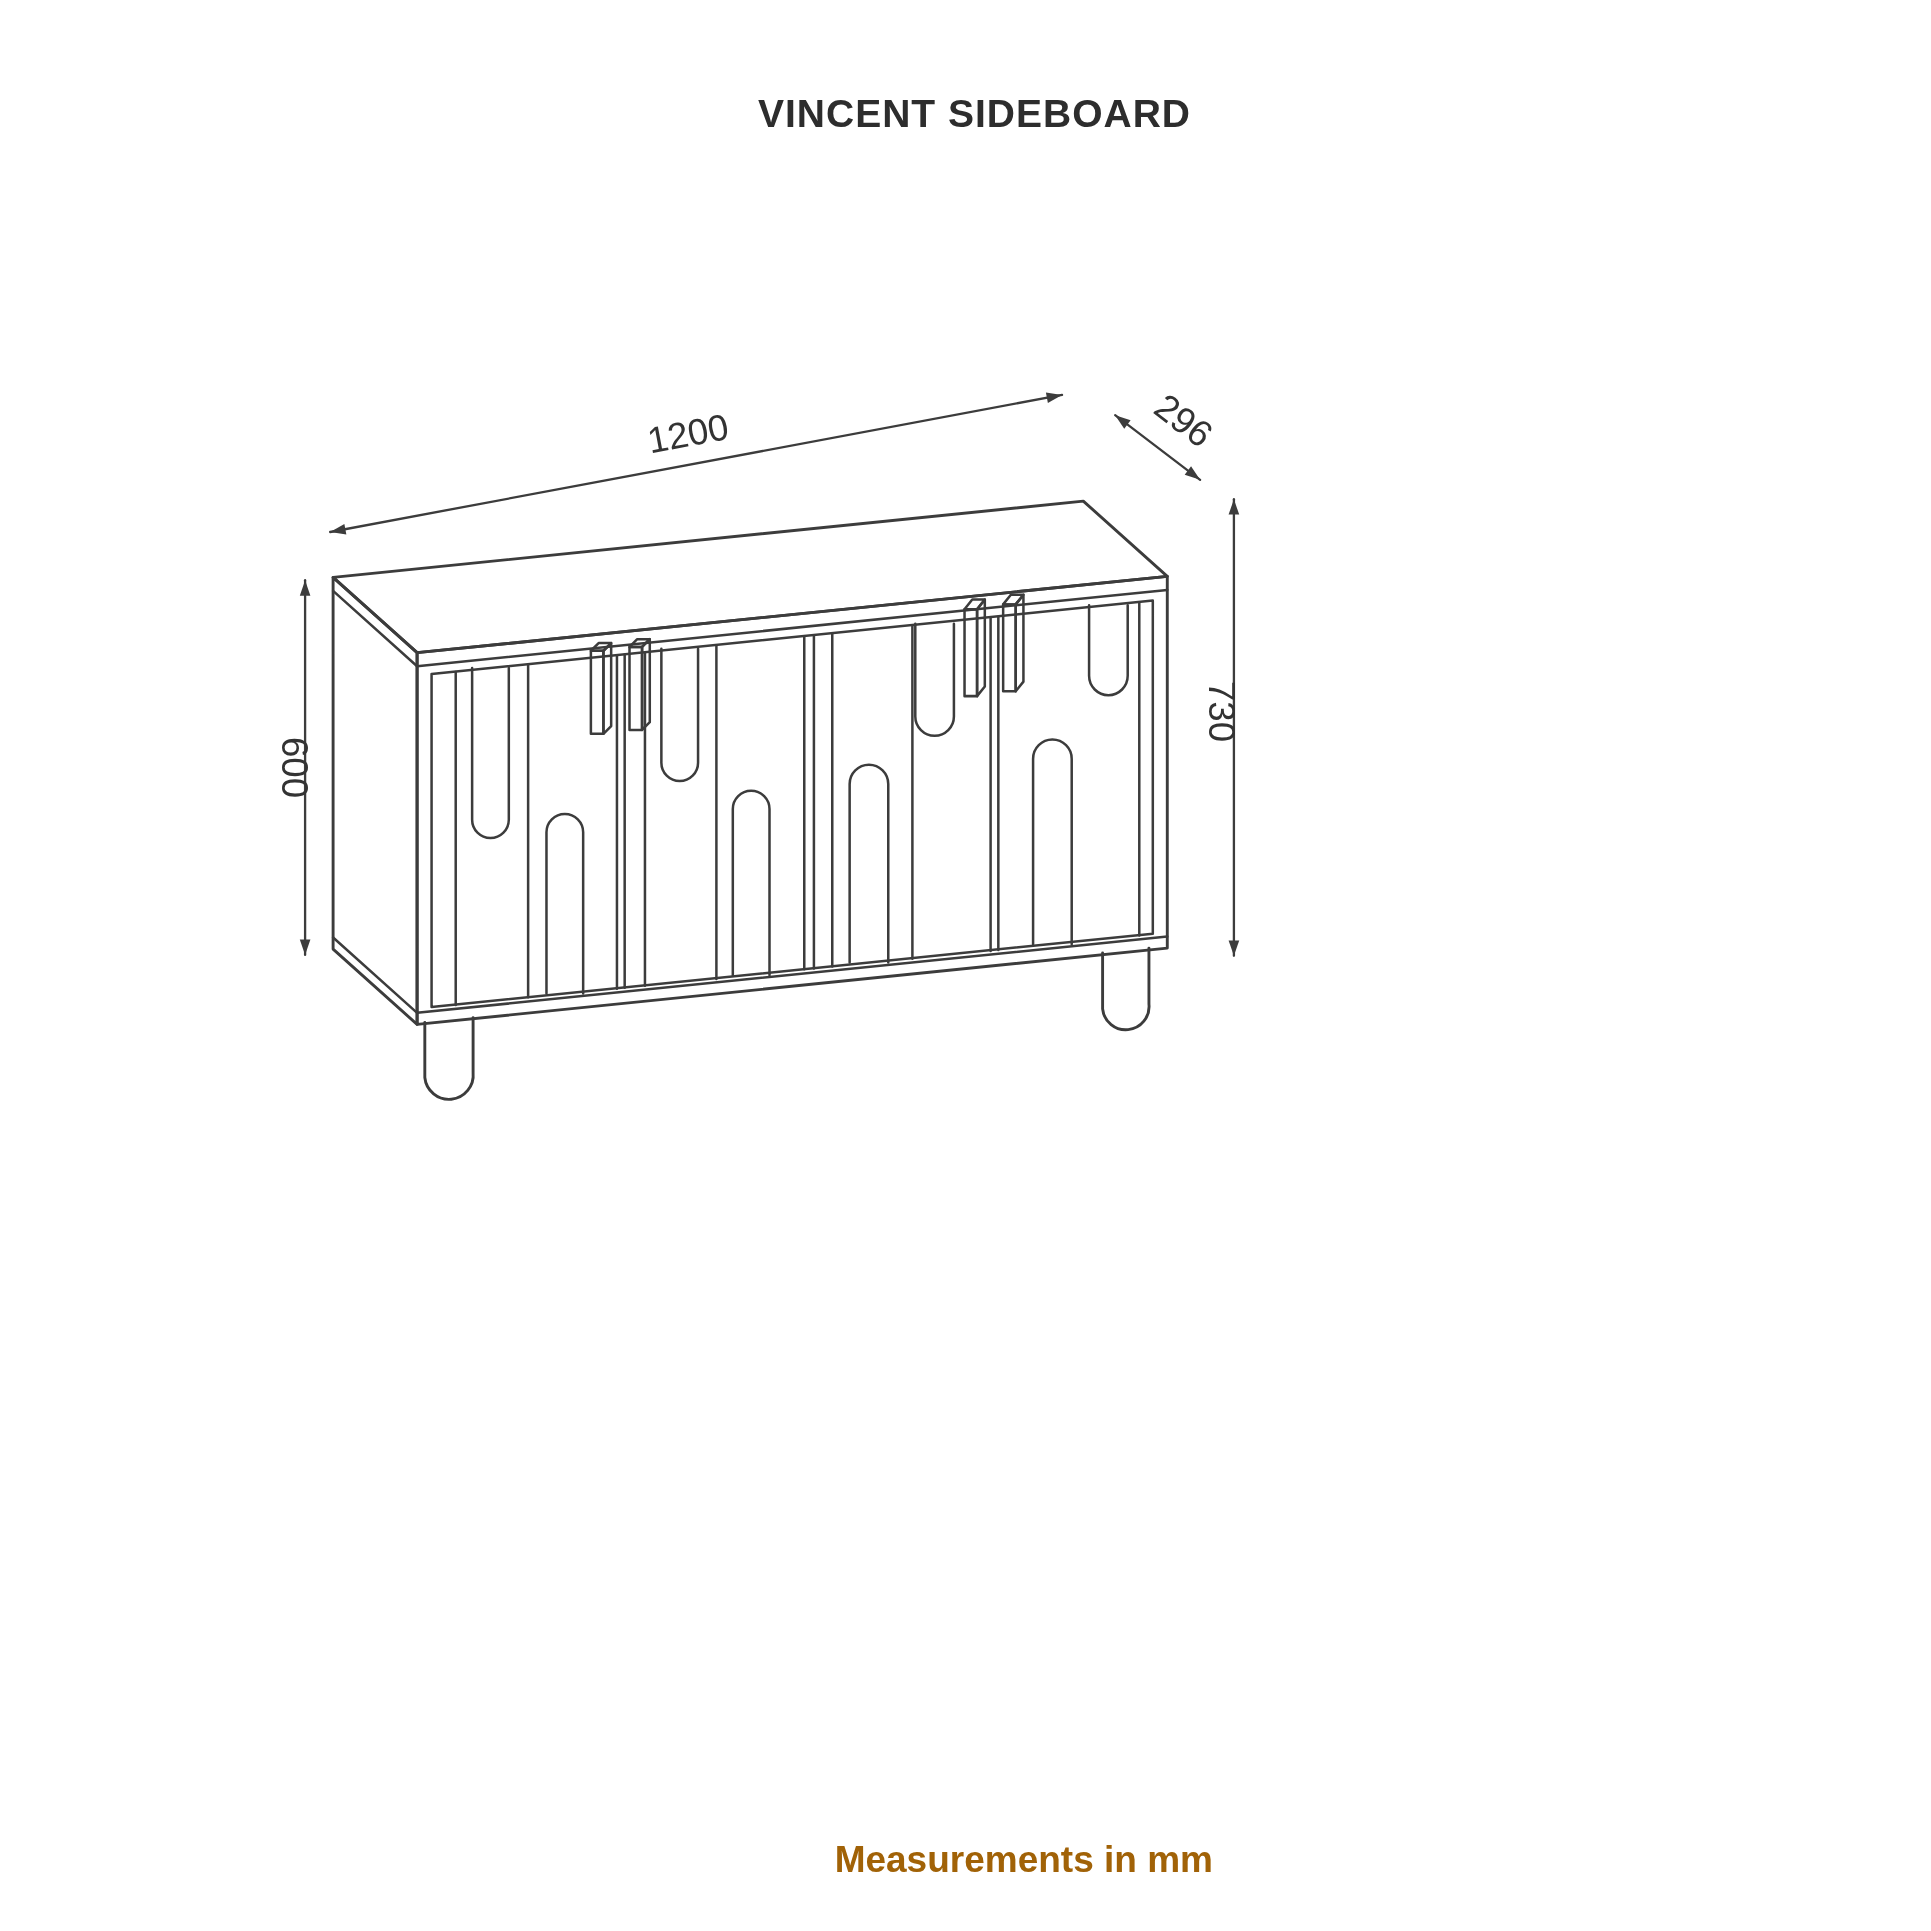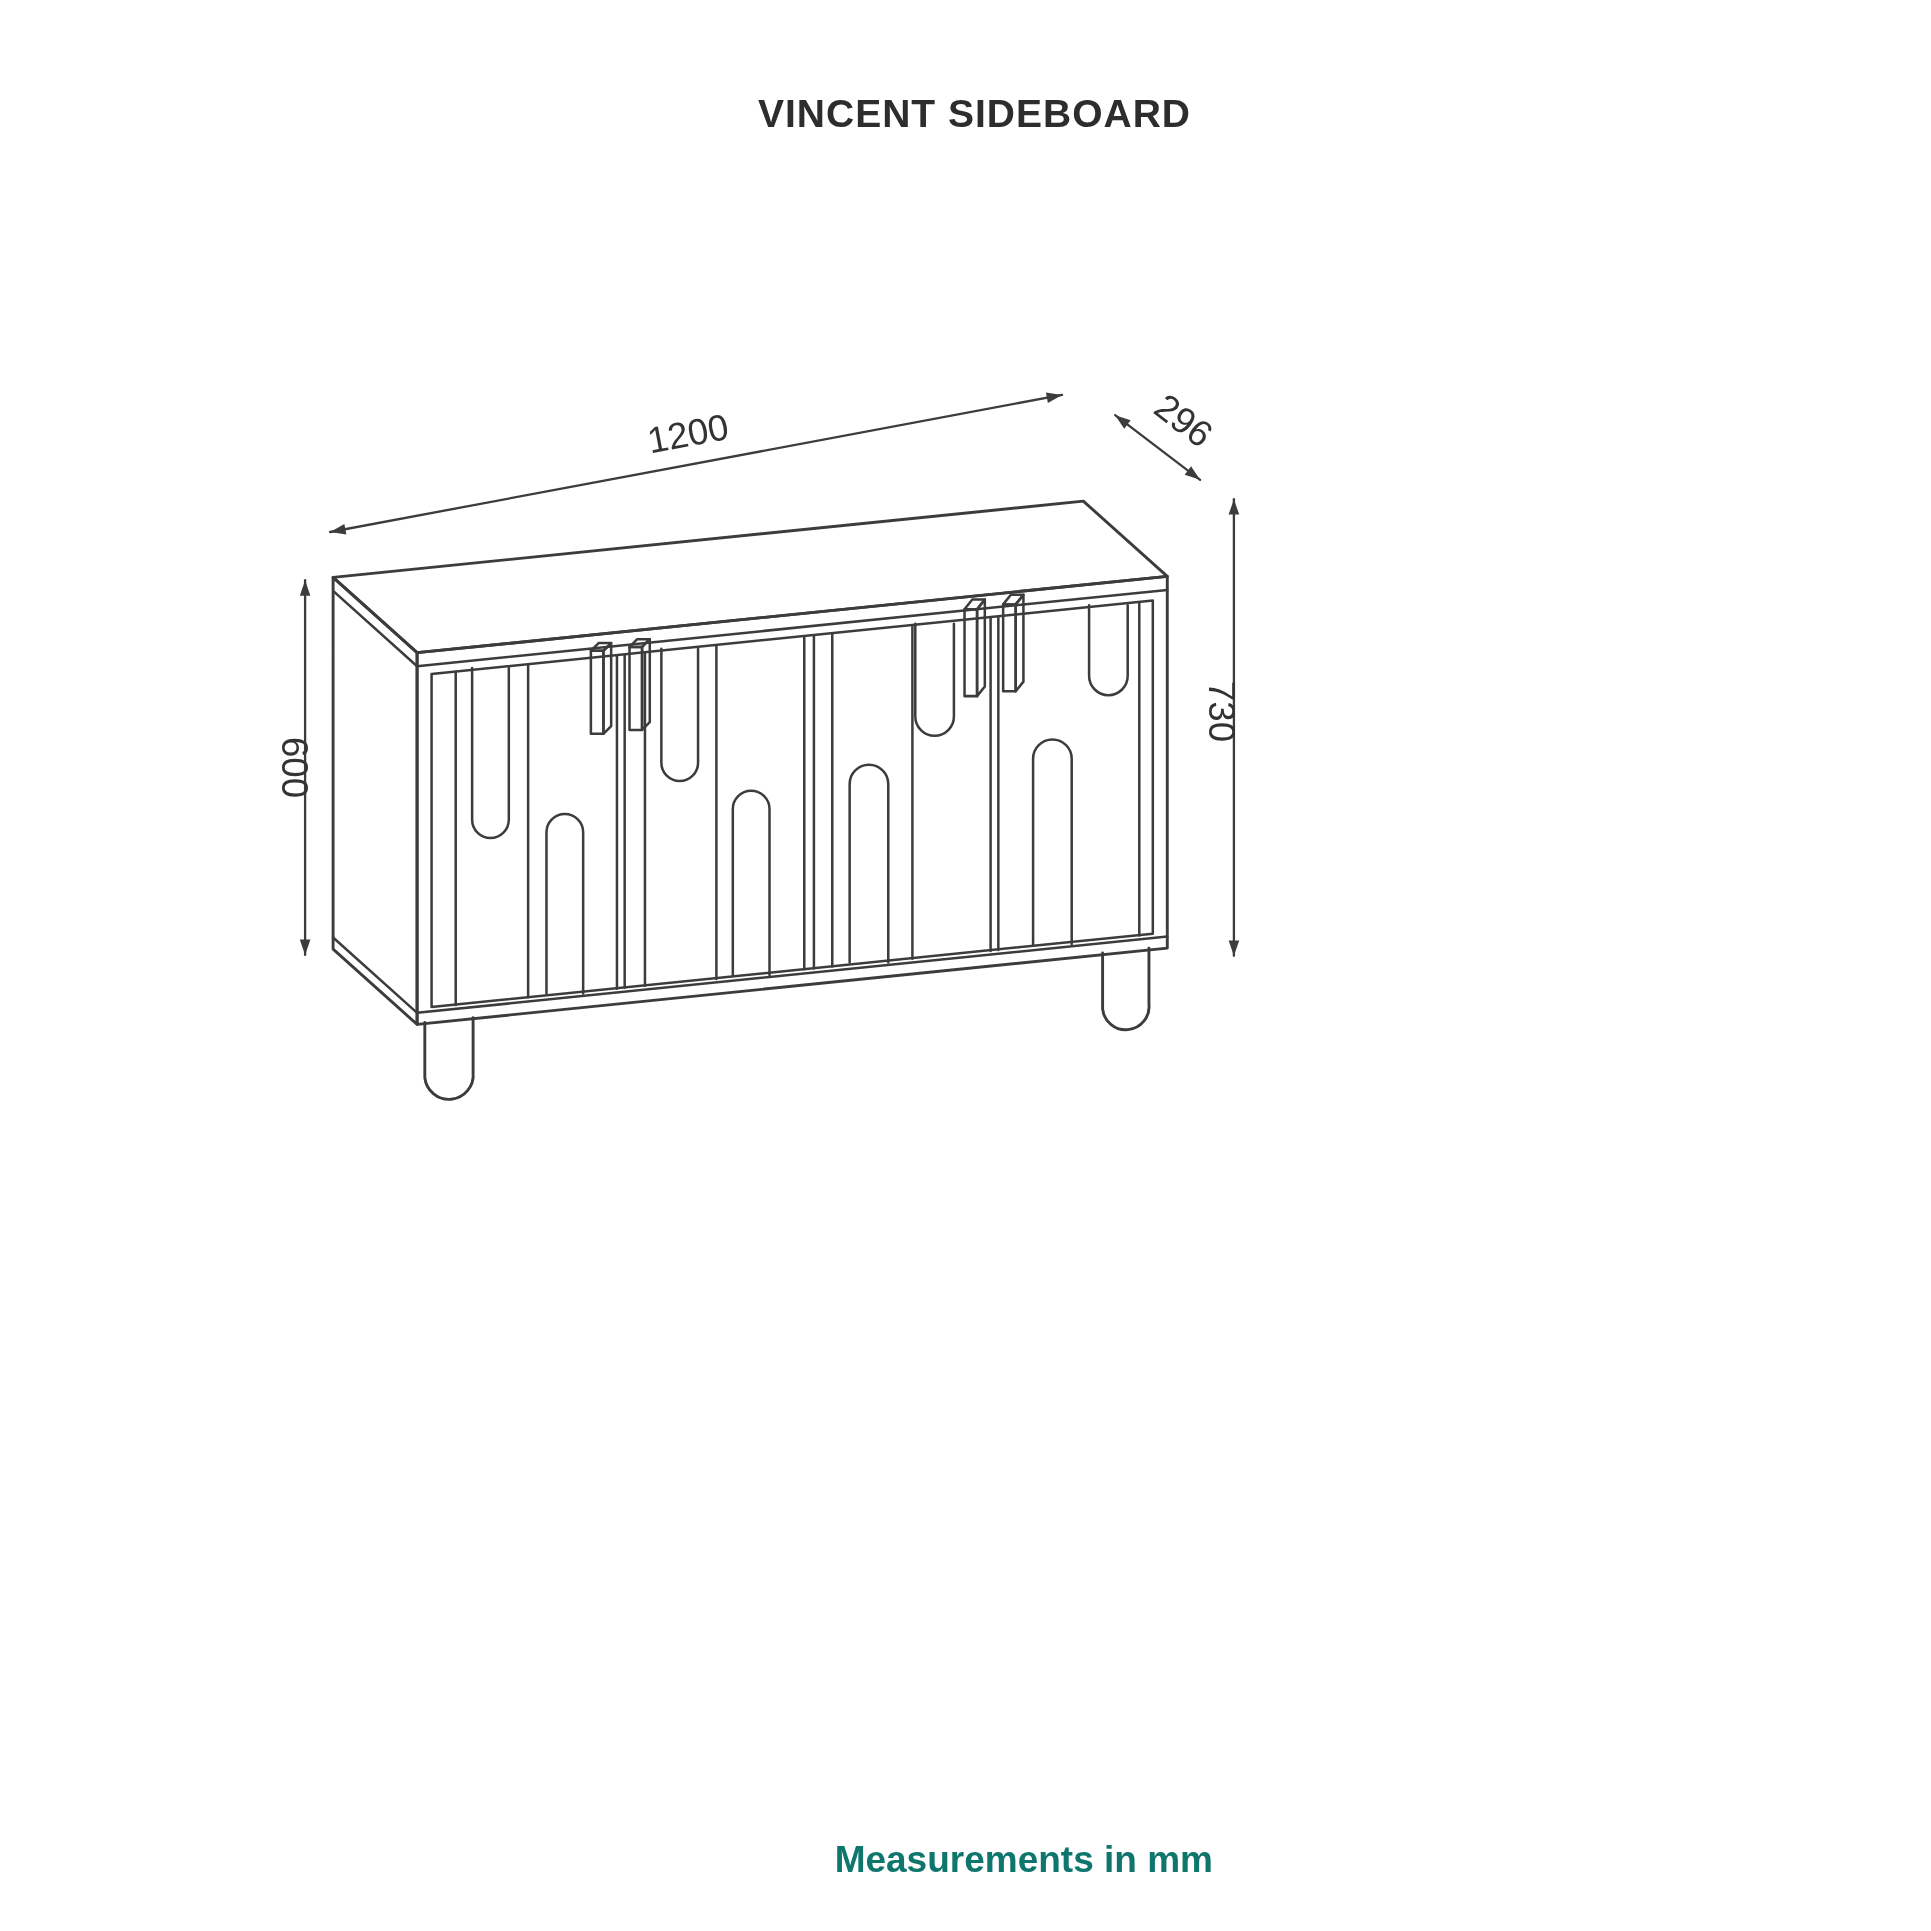--- a/index.html
+++ b/index.html
@@ -24,21 +24,21 @@
     letter-spacing: 1px;
     color: #2d2d2d;
     white-space: nowrap;
   }
   .page-footer {
     position: absolute;
     top: 1839px;
     right: 579px;
     font-size: 37px;
     font-weight: 700;
-    color: #0f766e;
+    color: #a16207;
     white-space: nowrap;
   }
   svg { position: absolute; left: 0; top: 0; }
   .edge {
     fill: none;
     stroke: #3c3c3c;
     stroke-width: 3;
     stroke-linejoin: round;
     stroke-linecap: round;
   }

